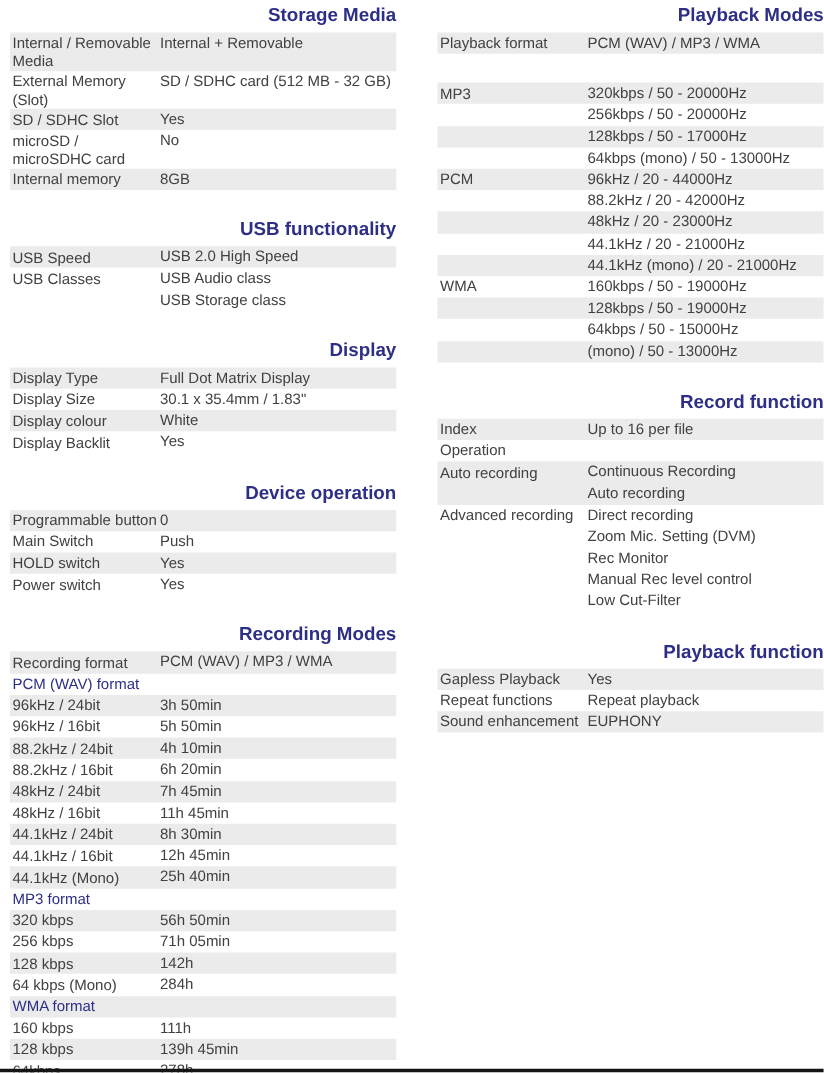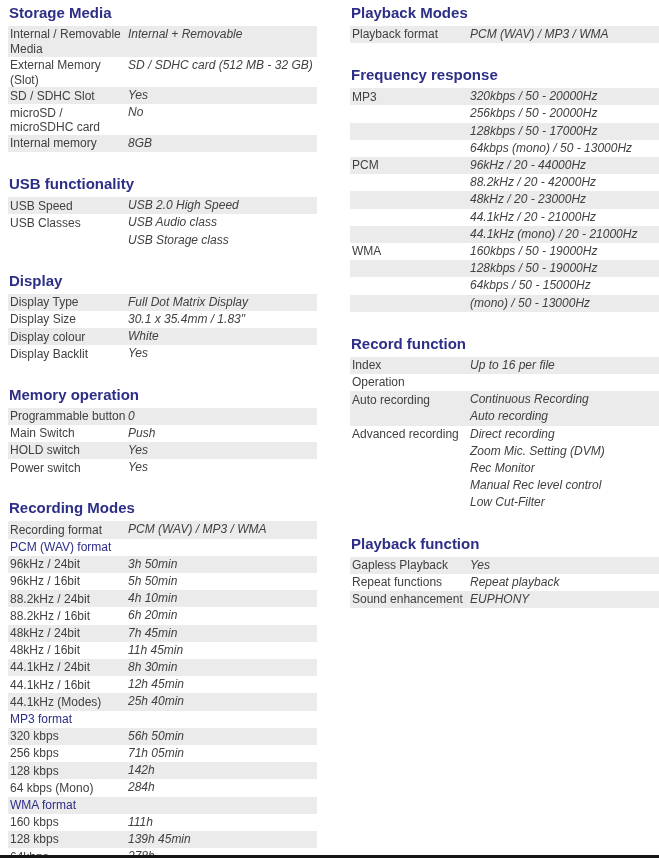--- a/index.html
+++ b/index.html
@@ -23,38 +23,39 @@
     gap:33px;
   }
   .col{width:309px;flex:0 0 309px;}
   .sec{margin-bottom:23px;}
   .sec-title{
     font-size:15px;
     line-height:18px;
     font-weight:bold;
     color:var(--heading);
     margin:0 0 4px 1px;
+    text-align:right;
   }
   .spec-table{width:100%;}
   .spec-table > div:nth-child(odd){background:var(--stripe);}
   .spec-row{
     display:flex;
     align-items:flex-start;
     min-height:17.2px;
     font-size:12px;
   }
   .cell{padding-left:2px;}
   .cell.label{
     width:118px;
     flex:0 0 118px;
     line-height:14.6px;
     padding-top:1.4px;
   }
   .cell.value{flex:1 1 auto;}
-  .vline{line-height:17.2px;min-height:17.2px;font-style:italic;}
+  .vline{line-height:17.2px;min-height:17.2px;}
   .subhead-row{display:block;min-height:17.2px;}
   .subhead{
     font-size:12px;
     font-weight:normal;
     color:var(--heading);
     line-height:17.2px;
     padding-left:2px;
   }
   .bottom-bar{
     position:absolute;
@@ -144,21 +145,21 @@
           </div>
           <div class="spec-row">
             <div class="cell label">Display Backlit</div>
             <div class="cell value">
               <div class="vline">Yes</div>
             </div>
           </div>
         </div>
       </div>
       <div class="sec">
-        <h2 class="sec-title">Memory operation</h2>
+        <h2 class="sec-title">Device operation</h2>
         <div class="spec-table">
           <div class="spec-row">
             <div class="cell label">Programmable button</div>
             <div class="cell value">
               <div class="vline">0</div>
             </div>
           </div>
           <div class="spec-row">
             <div class="cell label">Main Switch</div>
             <div class="cell value">
@@ -233,21 +234,21 @@
               <div class="vline">8h 30min</div>
             </div>
           </div>
           <div class="spec-row">
             <div class="cell label">44.1kHz / 16bit</div>
             <div class="cell value">
               <div class="vline">12h 45min</div>
             </div>
           </div>
           <div class="spec-row">
-            <div class="cell label">44.1kHz (Modes)</div>
+            <div class="cell label">44.1kHz (Mono)</div>
             <div class="cell value">
               <div class="vline">25h 40min</div>
             </div>
           </div>
           <div class="subhead-row">
             <div class="subhead">MP3 format</div>
           </div>
           <div class="spec-row">
             <div class="cell label">320 kbps</div>
             <div class="cell value">
@@ -302,21 +303,20 @@
         <div class="spec-table">
           <div class="spec-row">
             <div class="cell label">Playback format</div>
             <div class="cell value">
               <div class="vline">PCM (WAV) / MP3 / WMA</div>
             </div>
           </div>
         </div>
       </div>
       <div class="sec">
-        <h2 class="sec-title">Frequency response</h2>
         <div class="spec-table">
           <div class="spec-row">
             <div class="cell label">MP3</div>
             <div class="cell value">
               <div class="vline">320kbps / 50 - 20000Hz</div>
             </div>
           </div>
           <div class="spec-row">
             <div class="cell label"></div>
             <div class="cell value">

